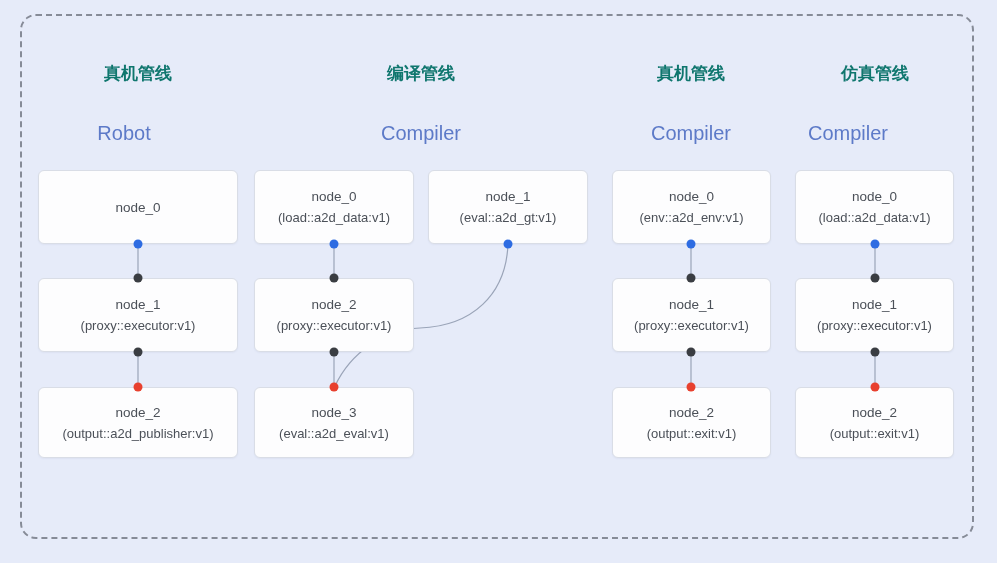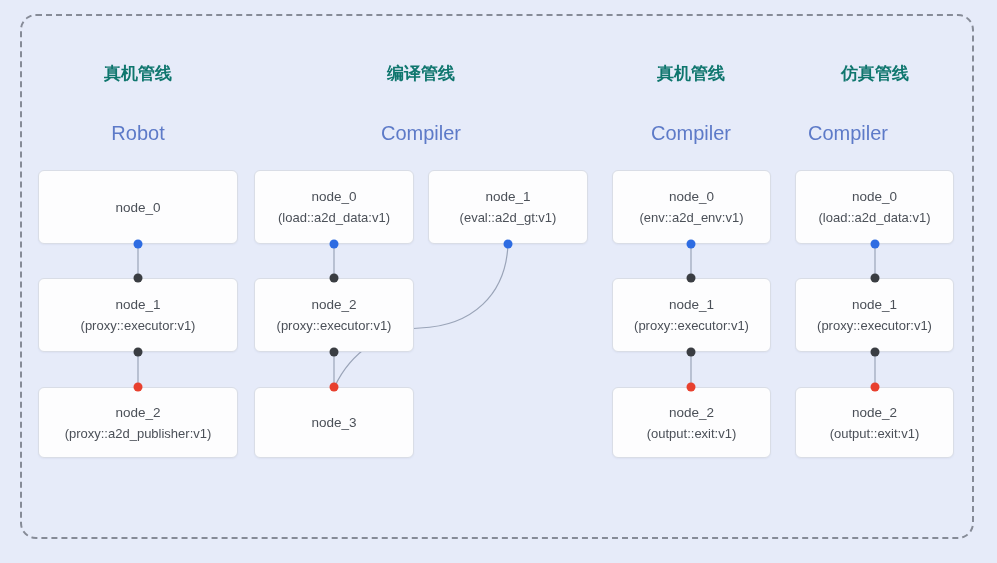--- a/index.html
+++ b/index.html
@@ -50,21 +50,21 @@
 </head>
 <body>
 
 <div class="frame"></div>
 
 <div class="title-zh" style="left:138px">真机管线</div>
 <div class="title-zh" style="left:421px">编译管线</div>
 <div class="title-zh" style="left:691px">真机管线</div>
 <div class="title-zh" style="left:875px">仿真管线</div>
 
-<div class="title-en" style="left:138px">Robot</div>
+<div class="title-en" style="left:124px">Robot</div>
 <div class="title-en" style="left:421px">Compiler</div>
 <div class="title-en" style="left:691px">Compiler</div>
 <div class="title-en" style="left:848px">Compiler</div>
 
 <svg class="edges" width="997" height="563">
   <g stroke="#9aa4b8" stroke-width="1.2" fill="none">
     <line x1="138" y1="244" x2="138" y2="278"></line>
     <line x1="138" y1="352" x2="138" y2="387"></line>
     <line x1="334" y1="244" x2="334" y2="278"></line>
     <line x1="334" y1="352" x2="334" y2="387"></line>
@@ -78,37 +78,38 @@
 
 <div class="node rb row0">
   <div class="nname">node_0</div>
 </div>
 <div class="node rb row1">
   <div class="nname">node_1</div>
   <div class="nimpl">(proxy::executor:v1)</div>
 </div>
 <div class="node rb row2">
   <div class="nname">node_2</div>
-  <div class="nimpl">(proxy::a2d_publisher:v1)</div>
+  <div class="nimpl">(output::a2d_publisher:v1)</div>
 </div>
 
 <div class="node ev row0">
   <div class="nname">node_0</div>
   <div class="nimpl">(load::a2d_data:v1)</div>
 </div>
 <div class="node ev2 row0">
   <div class="nname">node_1</div>
   <div class="nimpl">(eval::a2d_gt:v1)</div>
 </div>
 <div class="node ev row1">
   <div class="nname">node_2</div>
   <div class="nimpl">(proxy::executor:v1)</div>
 </div>
 <div class="node ev row2">
   <div class="nname">node_3</div>
+  <div class="nimpl">(eval::a2d_eval:v1)</div>
 </div>
 
 <div class="node sm row0">
   <div class="nname">node_0</div>
   <div class="nimpl">(env::a2d_env:v1)</div>
 </div>
 <div class="node sm row1">
   <div class="nname">node_1</div>
   <div class="nimpl">(proxy::executor:v1)</div>
 </div>

